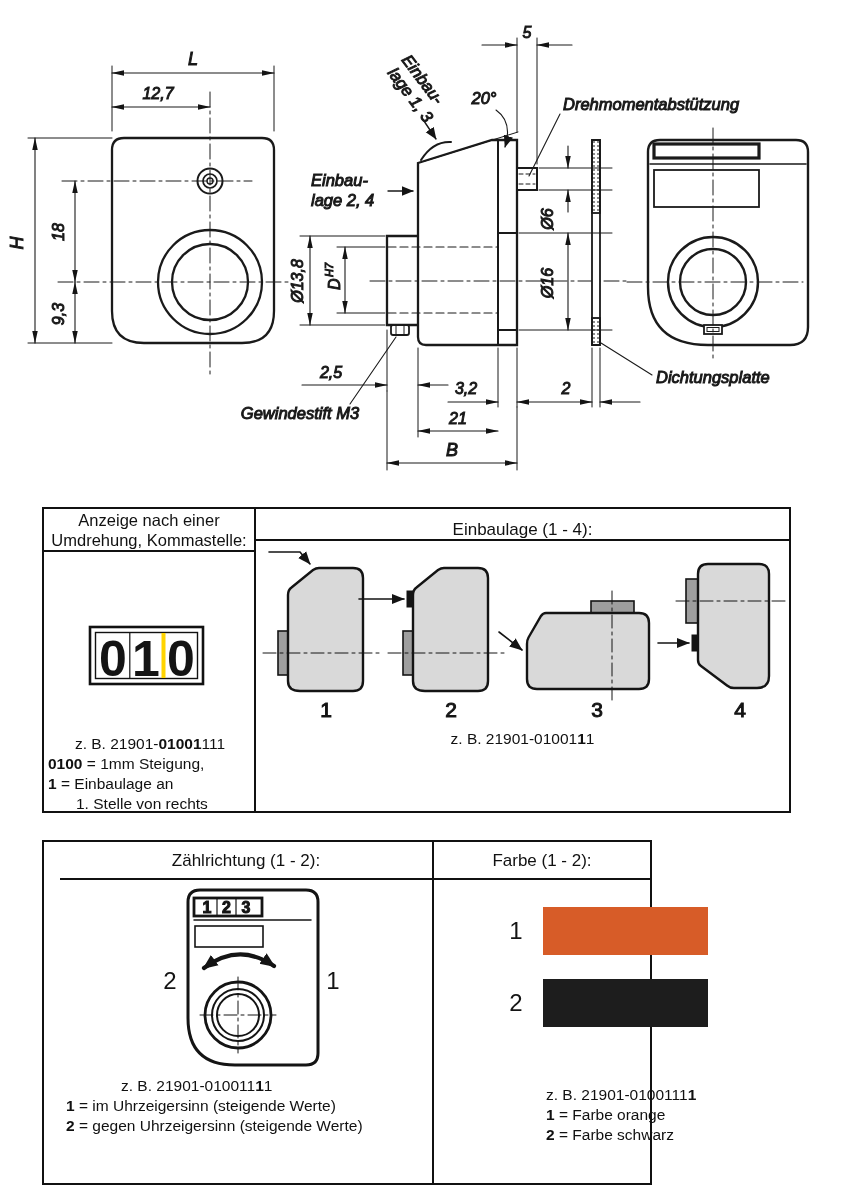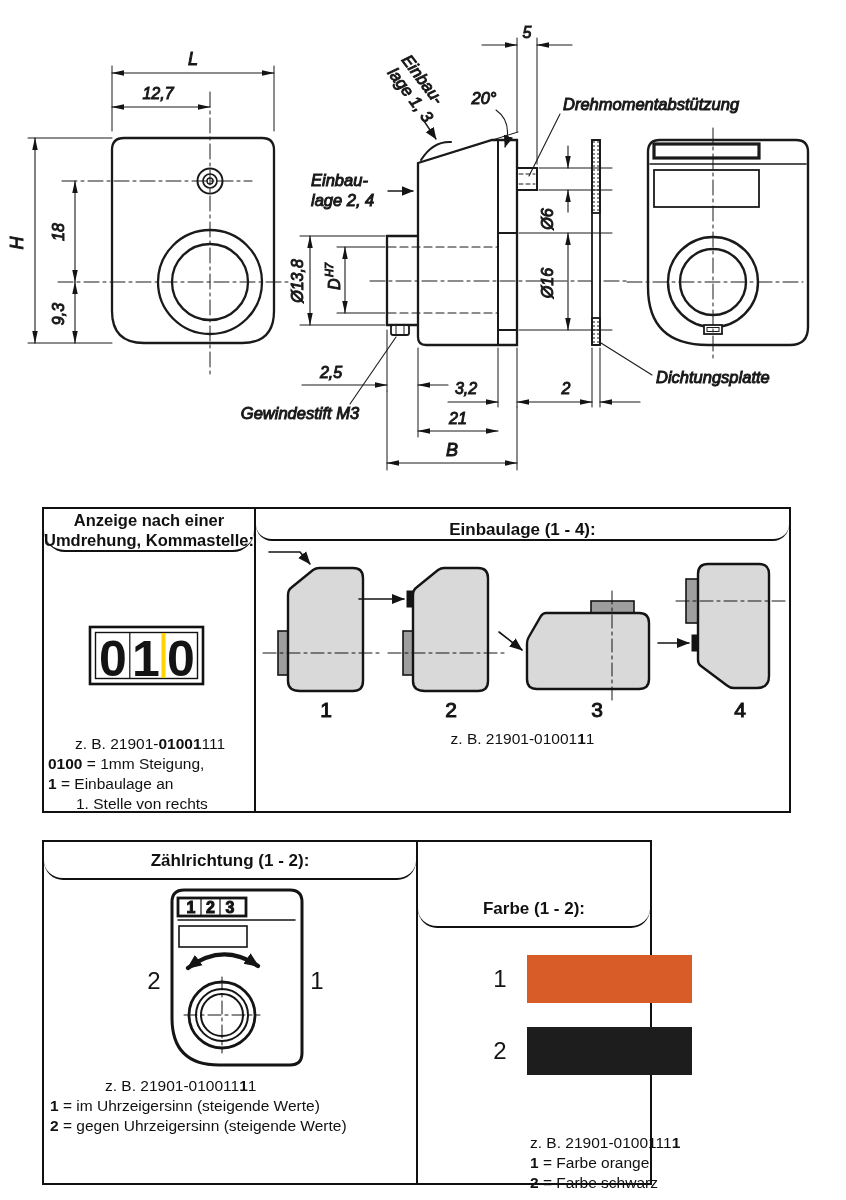--- a/index.html
+++ b/index.html
@@ -11,22 +11,22 @@
   .dimS{font-size:11px;font-style:italic;}
   .lbl{font-size:16.5px;font-style:italic;}
   .num{font-size:21px;}
   .numBig{font-size:24px;}
   .cdigit{font-size:50px;font-weight:bold;}
   .wdigit{font-size:16px;font-weight:bold;}
 
   .tbl{position:absolute;border:2.5px solid #111;display:flex;box-sizing:border-box;background:#fff;}
   .col{position:relative;box-sizing:border-box;display:flex;flex-direction:column;}
   .col.divider{border-right:2.5px solid #111;}
-  .col-header{border-bottom:2.5px solid #111;text-align:center;font-weight:bold;
-              font-size:16.5px;line-height:19.5px;padding-top:2px;box-sizing:border-box;border-radius:21px;}
+  .col-header{border-bottom:2.5px solid #111;text-align:center;font-weight:normal;
+              font-size:16.5px;line-height:19.5px;padding-top:2px;box-sizing:border-box;}
   .col-body{position:relative;flex:1;}
   .cap{position:absolute;font-size:15.5px;line-height:20px;white-space:nowrap;}
   .cap .center{text-align:center;}
   .indent{padding-left:28px;}
 </style>
 </head>
 <body>
 
 <div class="page">
 
@@ -245,21 +245,21 @@
             <text class="num" x="484" y="176" text-anchor="middle" fill="#141414">4</text>
           </g>
         </svg>
         <div class="cap" style="top:188px;left:0;right:0;">
           <div class="center"><span>z. B. 21901-01001</span><b>1</b><span>1</span></div>
         </div>
       </div>
     </div>
   </div>
 
-  <div class="tbl" style="left:42px;top:840px;width:610px;height:345px;">
+  <div class="tbl" style="left:42px;top:840px;width:610px;height:345px;padding-left:16px;">
     <div class="col divider" style="width:374px;">
       <div class="col-header" style="height:38px;line-height:33px;font-size:17px;">
         <span>Zählrichtung (1 - 2):</span>
       </div>
       <div class="col-body">
         <svg width="371" height="192" viewBox="0 0 371 192" style="position:absolute;top:0;left:0;" fill="none" stroke-linecap="round">
           <defs>
             <marker id="arrC" viewBox="0 0 9 8" refX="8" refY="4" markerWidth="15" markerHeight="14" markerUnits="userSpaceOnUse" orient="auto-start-reverse">
               <path d="M0,0.2 L9,4 L0,7.8 Z" fill="#141414" stroke="none"></path>
             </marker>
@@ -284,21 +284,21 @@
           <text class="numBig" x="110" y="109" text-anchor="middle" fill="#141414">2</text>
           <text class="numBig" x="273" y="109" text-anchor="middle" fill="#141414">1</text>
         </svg>
         <div class="cap" style="top:196px;left:6px;">
           <div style="padding-left:55px;"><span>z. B.  21901-010011</span><b>1</b><span>1</span></div>
           <div><b>1</b><span> = im Uhrzeigersinn (steigende Werte)</span></div>
           <div><b>2</b><span> = gegen Uhrzeigersinn (steigende Werte)</span></div>
         </div>
       </div>
     </div>
-    <div class="col" style="flex:1;margin-top:48px;">
+    <div class="col" style="flex:1;">
       <div class="col-header" style="height:38px;line-height:33px;font-size:17px;">
         <span>Farbe (1 - 2):</span>
       </div>
       <div class="col-body">
         <svg width="371" height="165" viewBox="0 0 371 165" style="position:absolute;top:0;left:0;">
           <rect x="109" y="27" width="165" height="48" fill="#d75c28"></rect>
           <text class="numBig" x="82" y="59" text-anchor="middle" fill="#141414">1</text>
           <rect x="109" y="99" width="165" height="48" fill="#1d1d1d"></rect>
           <text class="numBig" x="82" y="131" text-anchor="middle" fill="#141414">2</text>
         </svg>

